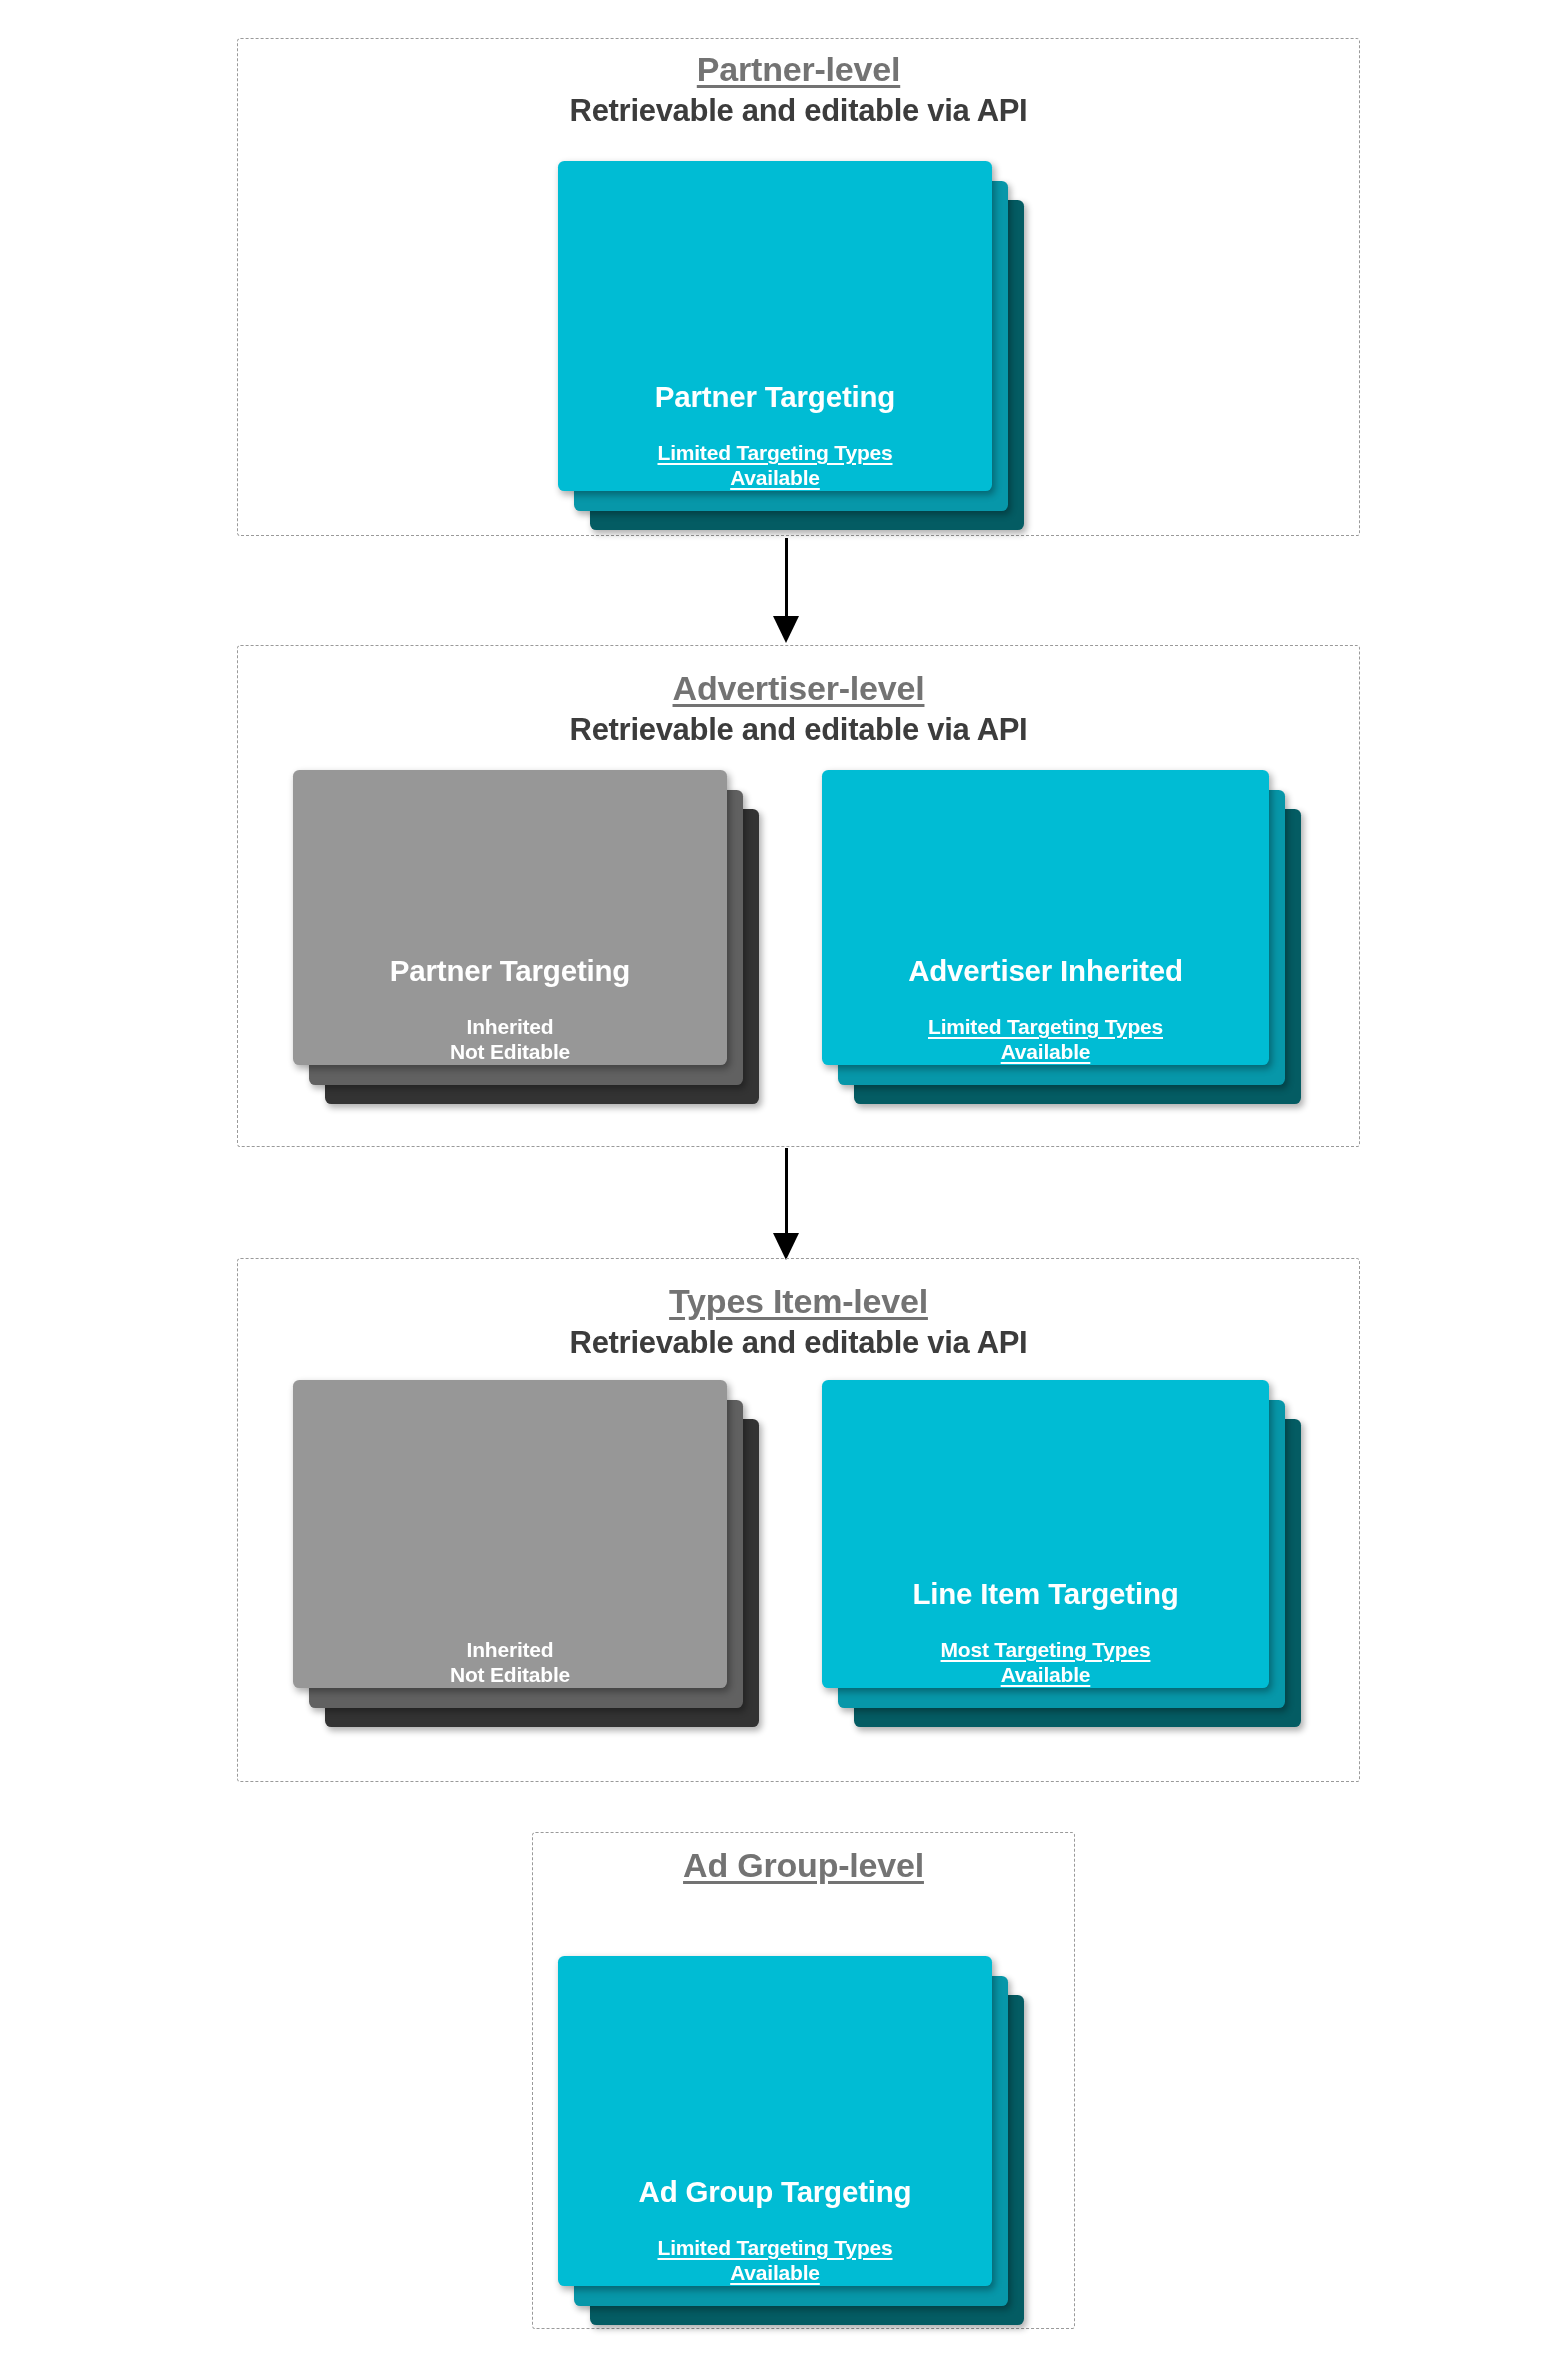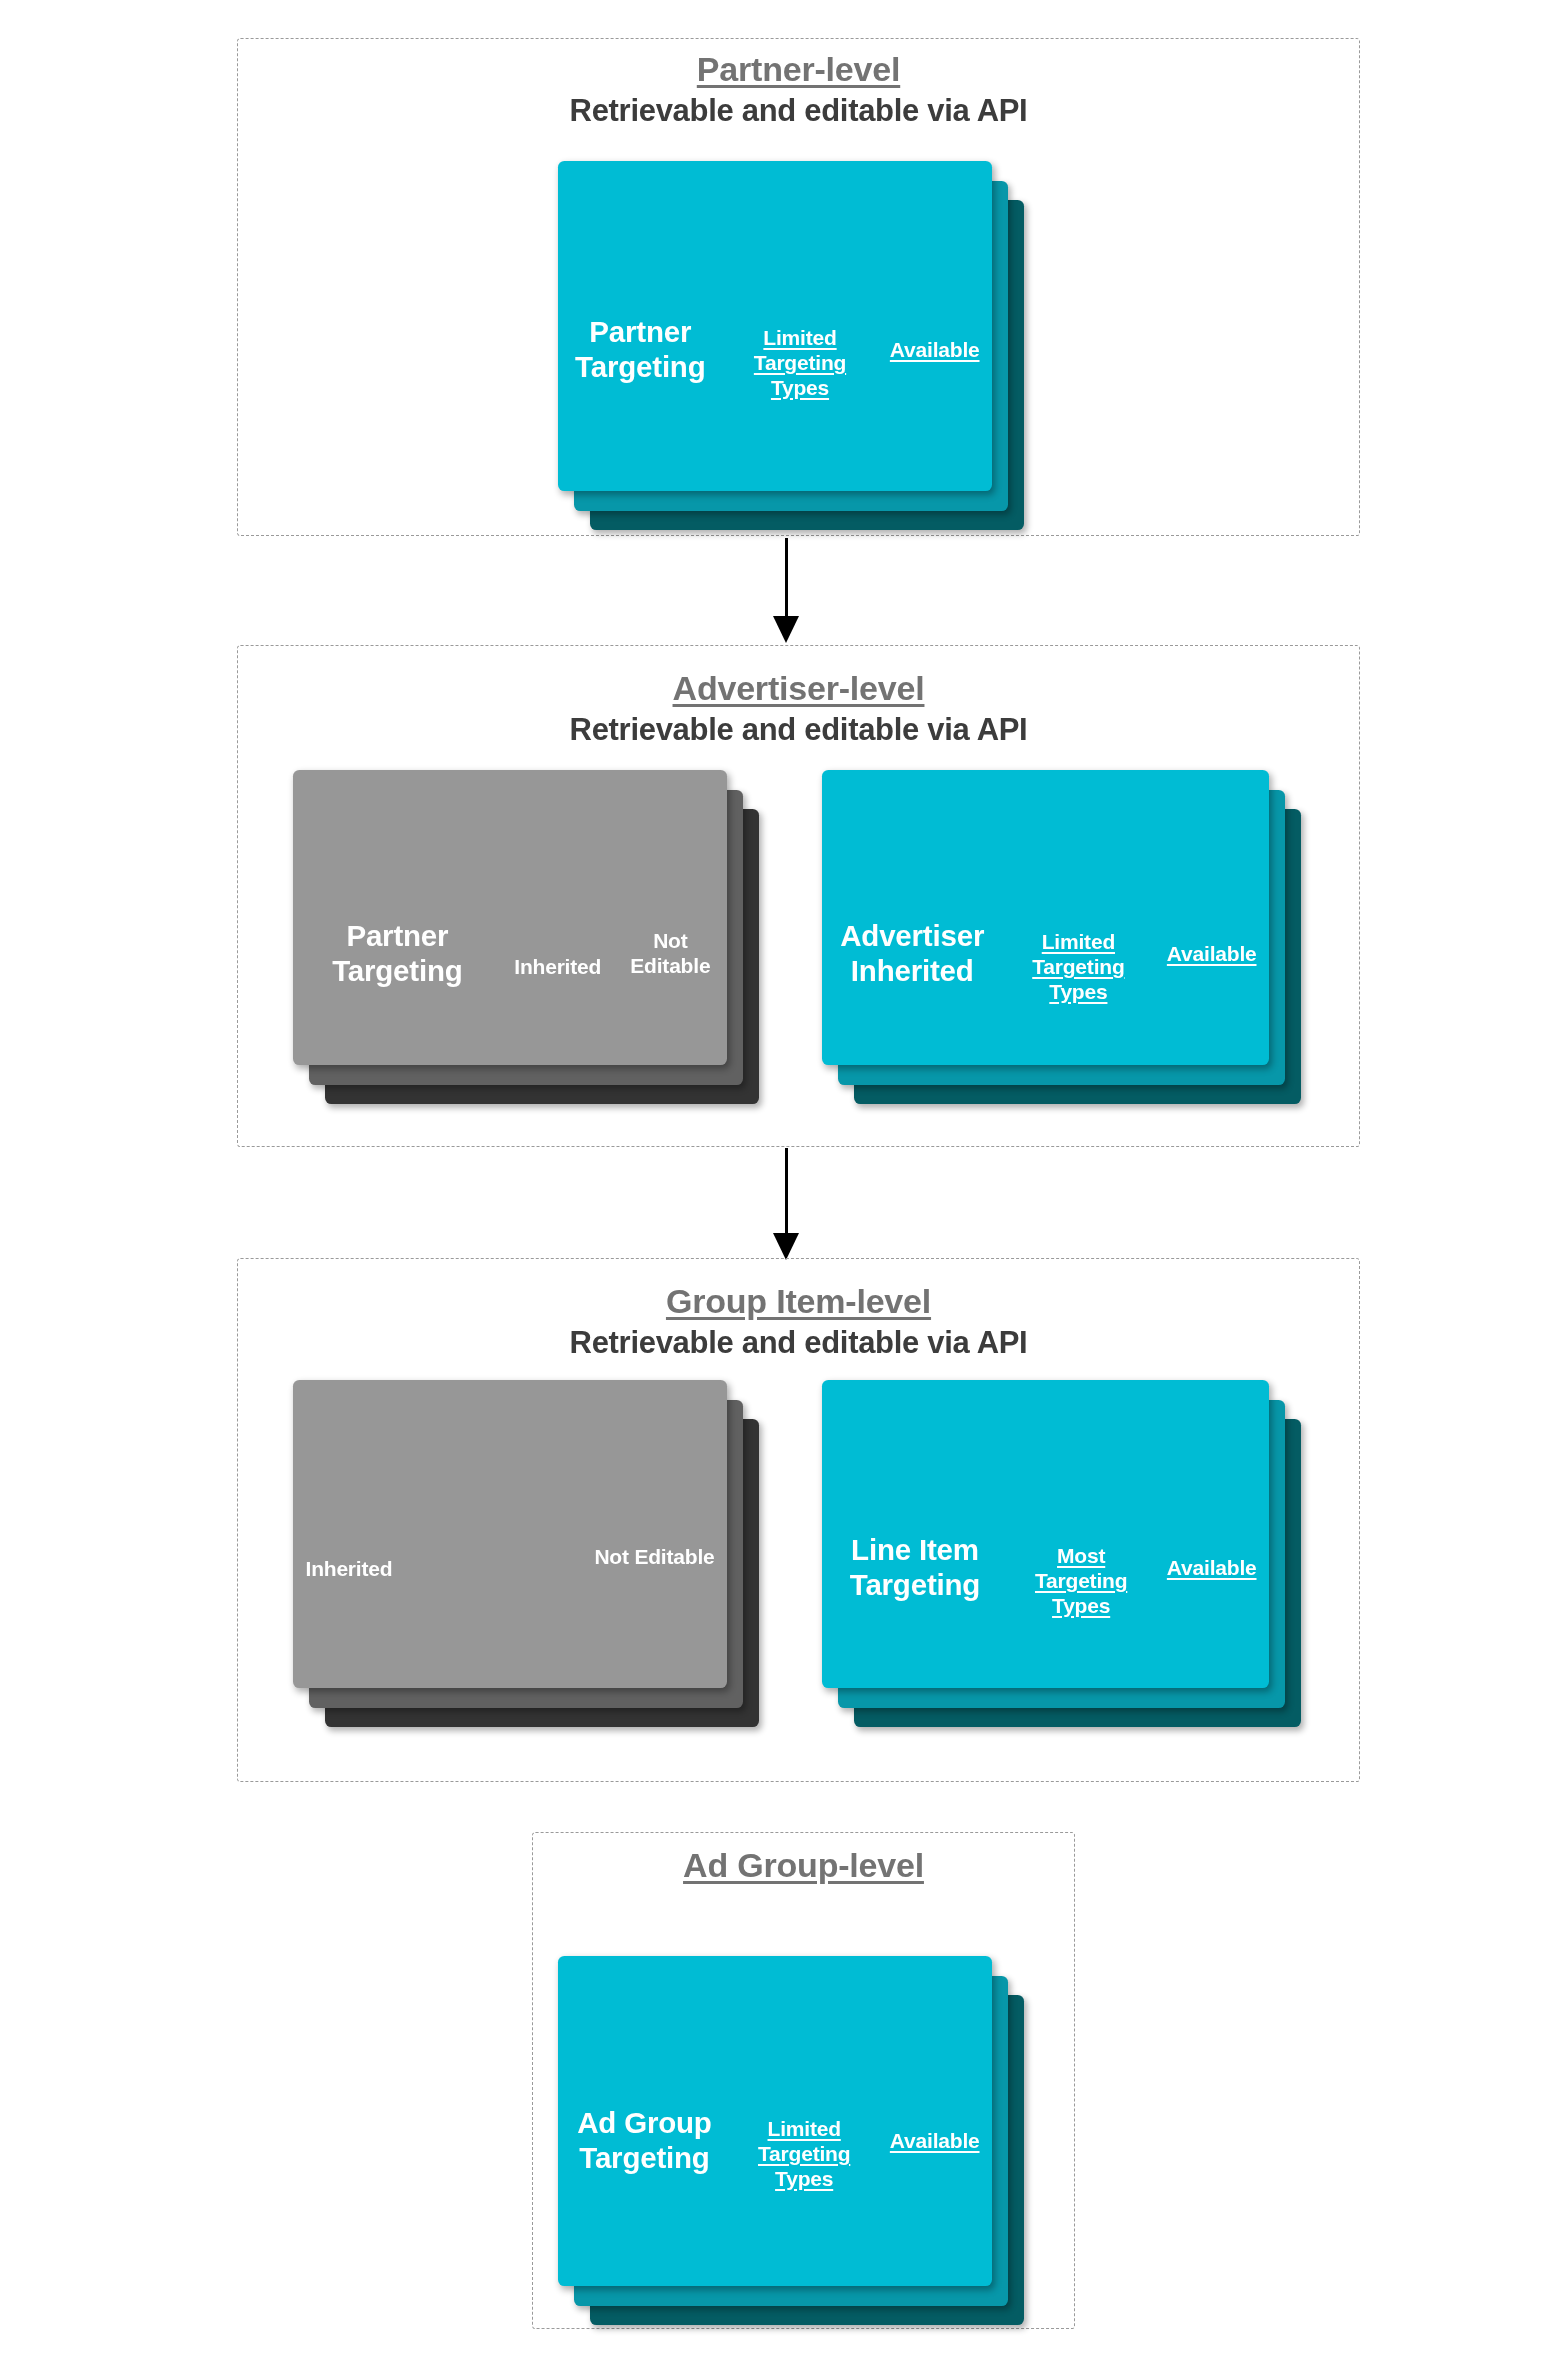--- a/index.html
+++ b/index.html
@@ -100,23 +100,23 @@
   .card-layer.mid {
     z-index: 2;
     box-shadow: 2.7px 3.6px 6.3px rgba(0, 0, 0, 0.30);
   }
   .card-layer.front {
     z-index: 3;
     left: 0;
     top: 0;
     box-shadow: 2.7px 3.6px 7.1px rgba(0, 0, 0, 0.32);
     display: flex;
-    flex-direction: row;
+    flex-direction: column;
     align-items: center;
-    justify-content: space-between;
+    justify-content: flex-end;
     text-align: center;
   }
 
   .card-title {
     font-size: 29.5px;
     font-weight: bold;
     color: #ffffff;
     line-height: 1.18;
     letter-spacing: -0.2px;
     padding: 0 16px;
@@ -189,21 +189,21 @@
   </div>
 
   <div class="arrow" style="left:764px; top:1148px; width:45px; height:112px;">
     <div class="shaft" style="height:87px;"></div>
     <div class="head"></div>
   </div>
 
   <div class="level-box" style="left:237px; top:1258px; width:1123px; height:524px;"></div>
 
   <div class="level-heading" style="left:237px; top:1281px; width:1123px;">
-    <span class="level-title">Group Item-level</span>
+    <span class="level-title">Types Item-level</span>
     <span class="level-subtitle">Retrievable and editable via API</span>
   </div>
 
   <div class="card-stack" style="left:293px; top:1380px; width:434px; height:308px;">
     <div class="card-layer back" style="left:32px; top:39px; width:434px; height:308px; background:#333333;"></div>
     <div class="card-layer mid" style="left:16px; top:19.6px; width:434px; height:308px; background:#616161;"></div>
     <div class="card-layer front" style="width:434px; height:308px; background:#979797; padding-top:46px;">
       <div class="card-sub" style="margin-top:25px;">Inherited</div>
       <div class="card-sub">Not Editable</div>
     </div>

